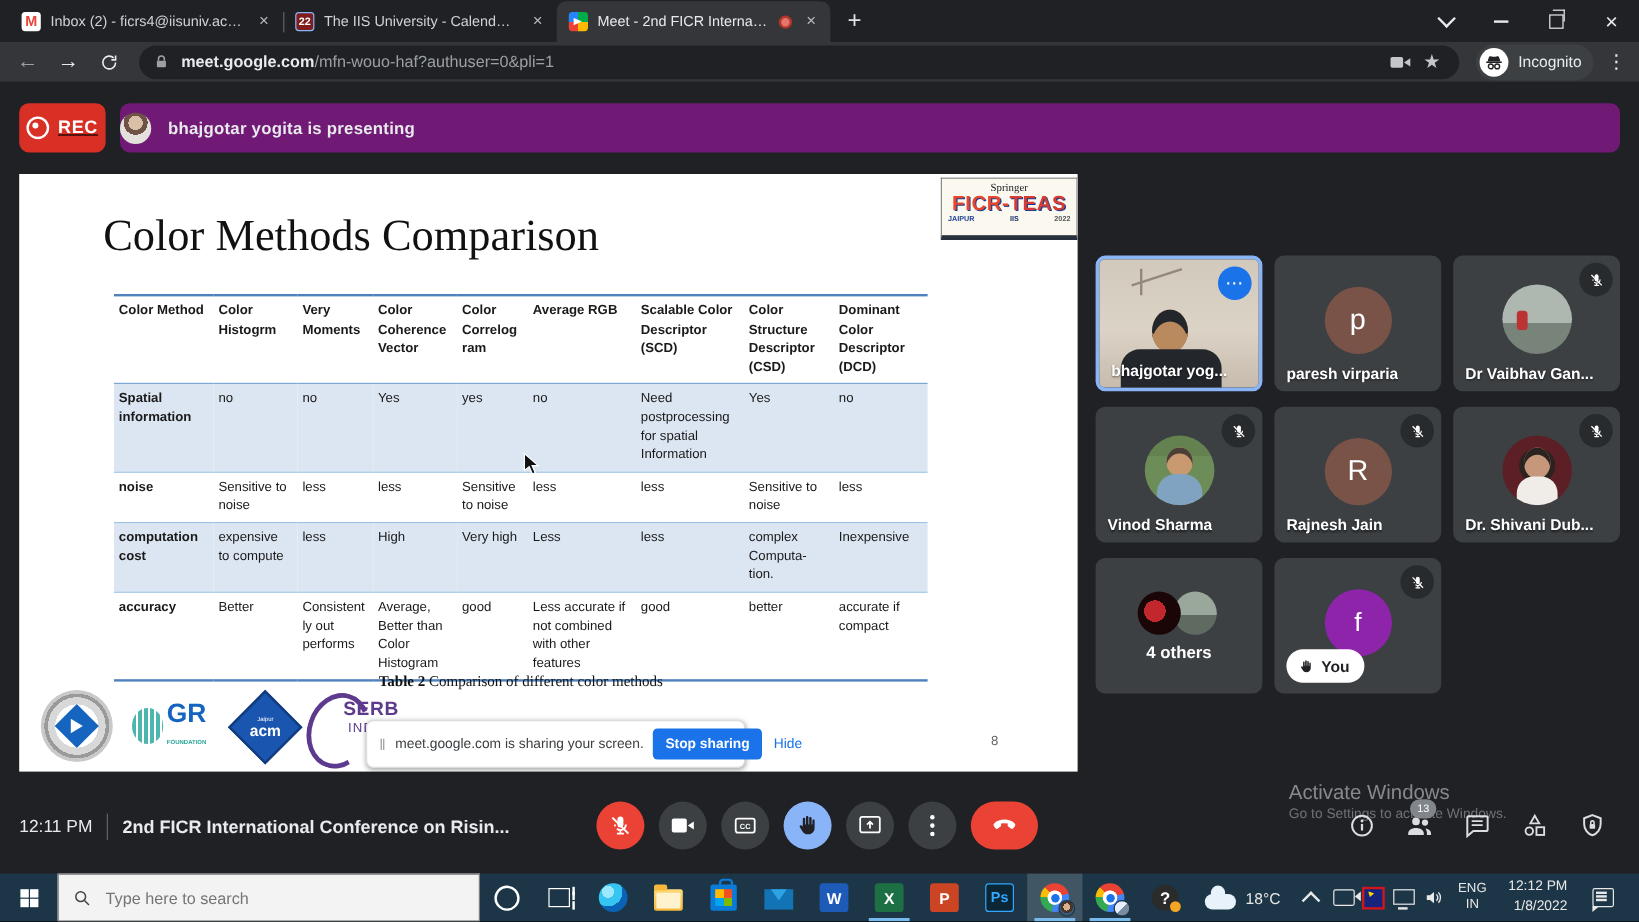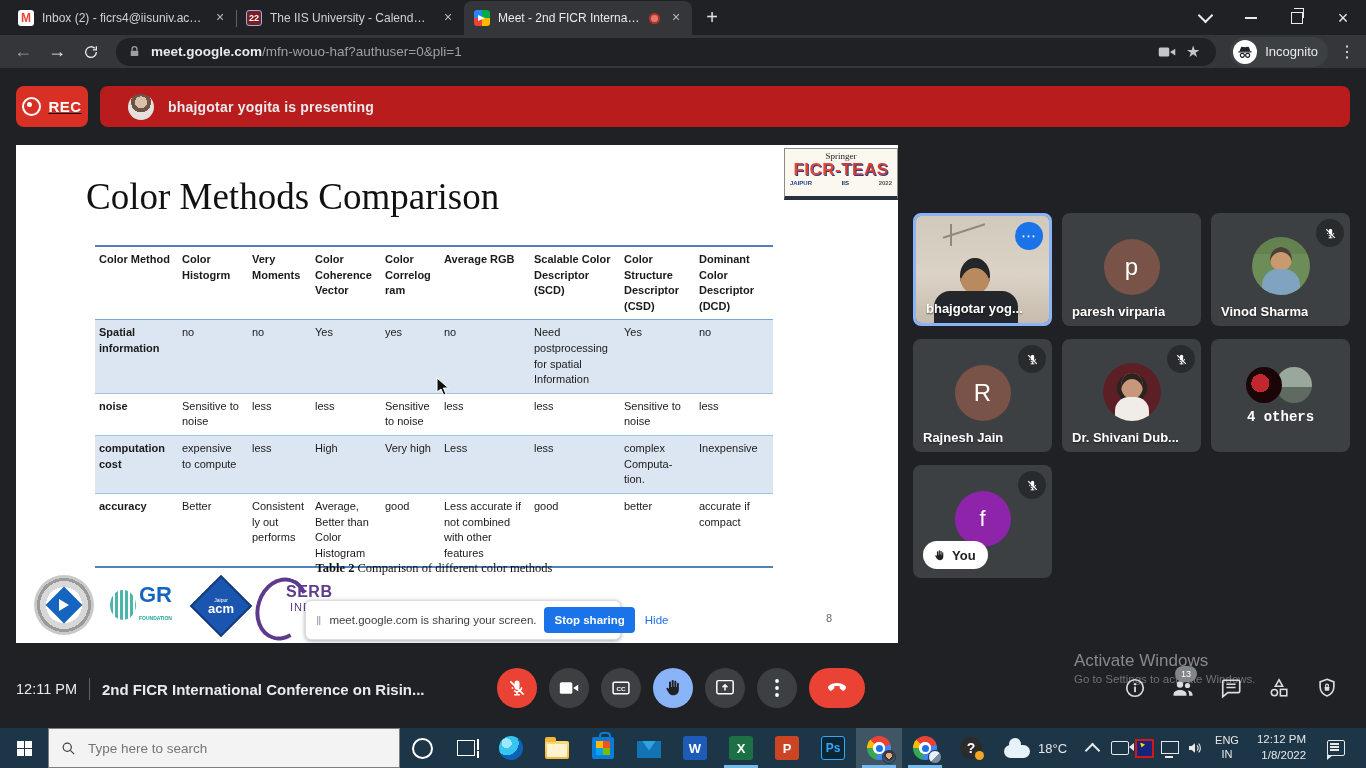--- a/index.html
+++ b/index.html
@@ -38,21 +38,21 @@
   .star{font-size:16px;color:#c4c7ca;}
   .incog{display:flex;align-items:center;gap:8px;margin:0 6px;padding:3px 10px 3px 3px;border-radius:15px;background:#3c4043;}
   .incog-circle{width:24px;height:24px;border-radius:50%;background:#fff;display:flex;align-items:center;justify-content:center;}
   .incog-label{color:#e8eaed;font-size:13px;}
   .kebab{color:#e8eaed;font-size:16px;width:26px;text-align:center;}
   
   .rec-badge{position:absolute;left:16px;top:86px;width:72px;height:41px;background:#d93025;border-radius:8px;display:flex;align-items:center;justify-content:center;gap:7px;text-decoration:underline;}
   .rec-ring{width:15px;height:15px;border:2.5px solid #fff;border-radius:50%;position:relative;}
   .rec-ring::after{content:"";position:absolute;left:3px;top:3px;width:5px;height:5px;background:#fff;border-radius:50%;}
   .rec-label{color:#fff;font-weight:bold;font-size:15px;letter-spacing:.5px;}
-  .present-banner{position:absolute;left:100px;top:86px;width:1250px;height:41px;background:#b91c1c;border-radius:8px;display:flex;align-items:center;padding:0 28px;box-sizing:border-box;gap:14px;}
+  .present-banner{position:absolute;left:100px;top:86px;width:1250px;height:41px;background:#701a75;border-radius:8px;display:flex;align-items:center;padding:0 0;box-sizing:border-box;gap:14px;}
   .pb-avatar{width:26px;height:26px;border-radius:50%;background:radial-gradient(circle at 50% 32%,#d9c0a8 0 6px,#6e5346 6px 10px,#e4e1dc 10px);}
   .pb-text{color:#e8eaed;font-size:14px;font-weight:bold;letter-spacing:.2px;}
   
   .slide{position:absolute;left:16px;top:145px;width:882px;height:498px;background:#fff;}
   .slide-title{position:absolute;left:70px;top:30px;font-family:"Liberation Serif",serif;font-size:37px;color:#111;}
   .ficr{position:absolute;right:0px;top:3px;width:114px;height:52px;background:#fbf8f0;border:1px solid #8b8b8b;border-bottom:4px solid #27303c;box-sizing:border-box;text-align:center;overflow:hidden;}
   .ficr-pub{font-family:"Liberation Serif",serif;font-size:9px;color:#222;margin-top:2px;}
   .ficr-name{font-size:17px;font-weight:bold;letter-spacing:.5px;line-height:1;}
   .ficr-name .n1{color:#e8472b;text-shadow:1px 1px 0 #1c3f94;}
   .ficr-name .n2{color:#d63c2f;text-shadow:1px 1px 0 #1c3f94;}
@@ -126,21 +126,21 @@
   .av-vinod{background:linear-gradient(180deg,#64824f 0 30%,#6d8d58 30%);}
   .av-vinod::before{content:"";position:absolute;left:18px;top:10px;width:22px;height:24px;border-radius:50%;background:#c9996f;box-shadow:inset 0 5px 0 #4b4038;}
   .av-vinod::after{content:"";position:absolute;left:10px;top:32px;width:38px;height:26px;border-radius:16px 16px 0 0;background:#7fa3c0;}
   .av-shivani{background:#5d1f26;}
   .av-shivani::before{content:"";position:absolute;left:18px;top:10px;width:22px;height:26px;border-radius:50%;background:#c6977b;box-shadow:inset 0 6px 0 #2c2320, -4px 2px 0 #2c2320, 4px 2px 0 #2c2320;}
   .av-shivani::after{content:"";position:absolute;left:12px;top:34px;width:34px;height:24px;border-radius:14px 14px 0 0;background:#f0ece8;}
   .others-avs{position:absolute;left:50%;top:28px;transform:translateX(-50%);width:70px;height:36px;}
   .oa{position:absolute;width:36px;height:36px;border-radius:50%;}
   .oa1{left:0;background:radial-gradient(circle at 40% 45%,#c1272d 0 9px,#1a0507 9px);z-index:2;}
   .oa2{left:30px;background:linear-gradient(180deg,#9aa79b 0 55%,#5f6b61 55%);}
-  .others-label{position:absolute;left:0;right:0;top:70px;text-align:center;color:#fff;font-size:14px;font-weight:bold;font-family:Liberation Mono, monospace;}
+  .others-label{position:absolute;left:0;right:0;top:70px;text-align:center;color:#fff;font-size:14px;font-weight:bold;}
   .you-pill{position:absolute;left:10px;bottom:9px;height:28px;background:#fff;border-radius:14px;display:flex;align-items:center;gap:6px;padding:0 12px 0 10px;color:#202124;font-size:13px;font-weight:bold;}
   
   .bottombar{position:absolute;left:0;top:656px;width:1366px;height:66px;}
   .bb-left{position:absolute;left:16px;top:22px;display:flex;align-items:center;gap:12px;color:#e8eaed;}
   .bb-time{font-size:14.5px;}
   .bb-div{width:1px;height:22px;background:#5f6368;}
   .bb-title{font-size:15px;font-weight:bold;max-width:330px;white-space:nowrap;overflow:hidden;text-overflow:ellipsis;}
   .controls{position:absolute;left:497px;top:12px;display:flex;gap:12px;align-items:center;}
   .ctl{width:40px;height:40px;border-radius:50%;background:#3c4043;display:flex;align-items:center;justify-content:center;color:#fff;border:none;}
   .ctl.red{background:#ea4335;}
@@ -435,20 +435,32 @@
       <div class="menu-dot">⋯</div>
       <div class="tile-name">bhajgotar yog...</div>
     </div>
 
     <div class="tile">
       <div class="avatar-lg av-brown">p</div>
       <div class="tile-name">paresh virparia</div>
     </div>
 
 
+    <div class="tile">
+      <div class="mutebadge">
+        <svg width="13" height="13" viewBox="0 0 24 24" fill="none" stroke="#fff" stroke-width="1.8">
+            <path d="M12 14a3 3 0 0 0 3-3V6a3 3 0 0 0-6 0v5a3 3 0 0 0 3 3z" fill="#fff" stroke="none"></path>
+            <path d="M17.5 11a5.5 5.5 0 0 1-9 4.2M6.5 11c0 .6.1 1.2.3 1.8"></path>
+            <path d="M12 16.5V20M8.5 20h7"></path>
+            <path d="M4 4l16 16" stroke-width="2"></path>
+          </svg>
+      </div>
+      <div class="av-photo av-vaibhav"></div>
+      <div class="tile-name">Dr Vaibhav Gan...</div>
+    </div>
 
     <div class="tile">
       <div class="mutebadge">
         <svg width="13" height="13" viewBox="0 0 24 24" fill="none" stroke="#fff" stroke-width="1.8">
             <path d="M12 14a3 3 0 0 0 3-3V6a3 3 0 0 0-6 0v5a3 3 0 0 0 3 3z" fill="#fff" stroke="none"></path>
             <path d="M17.5 11a5.5 5.5 0 0 1-9 4.2M6.5 11c0 .6.1 1.2.3 1.8"></path>
             <path d="M12 16.5V20M8.5 20h7"></path>
             <path d="M4 4l16 16" stroke-width="2"></path>
           </svg>
       </div>

